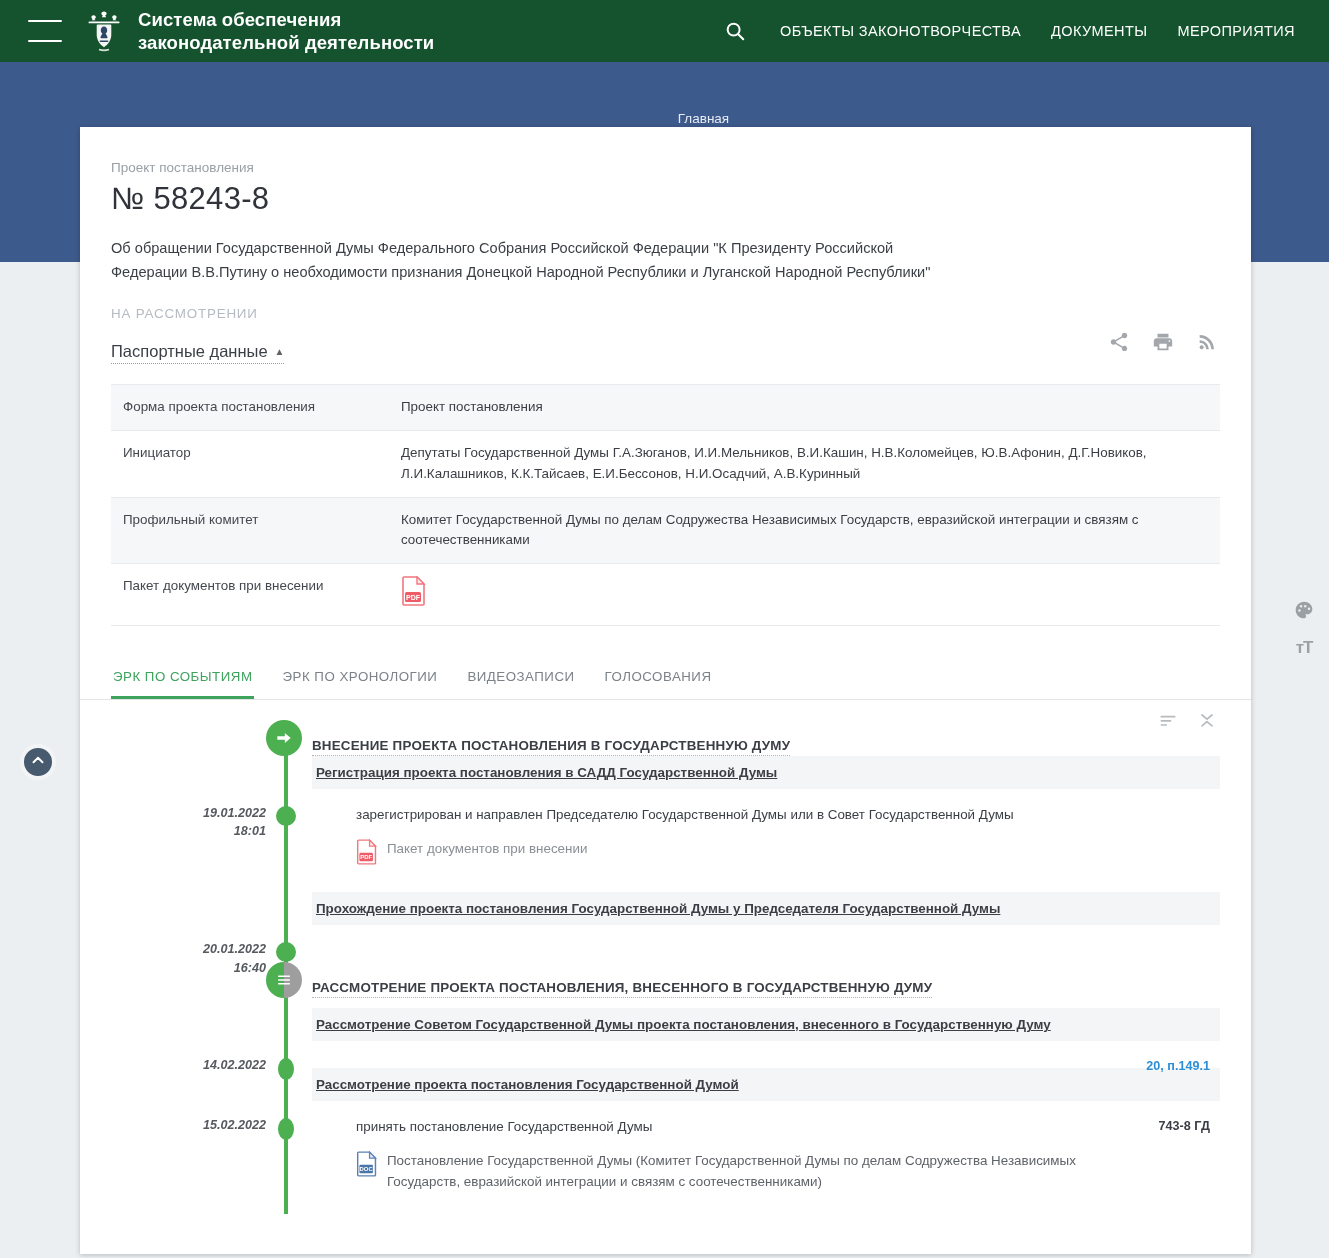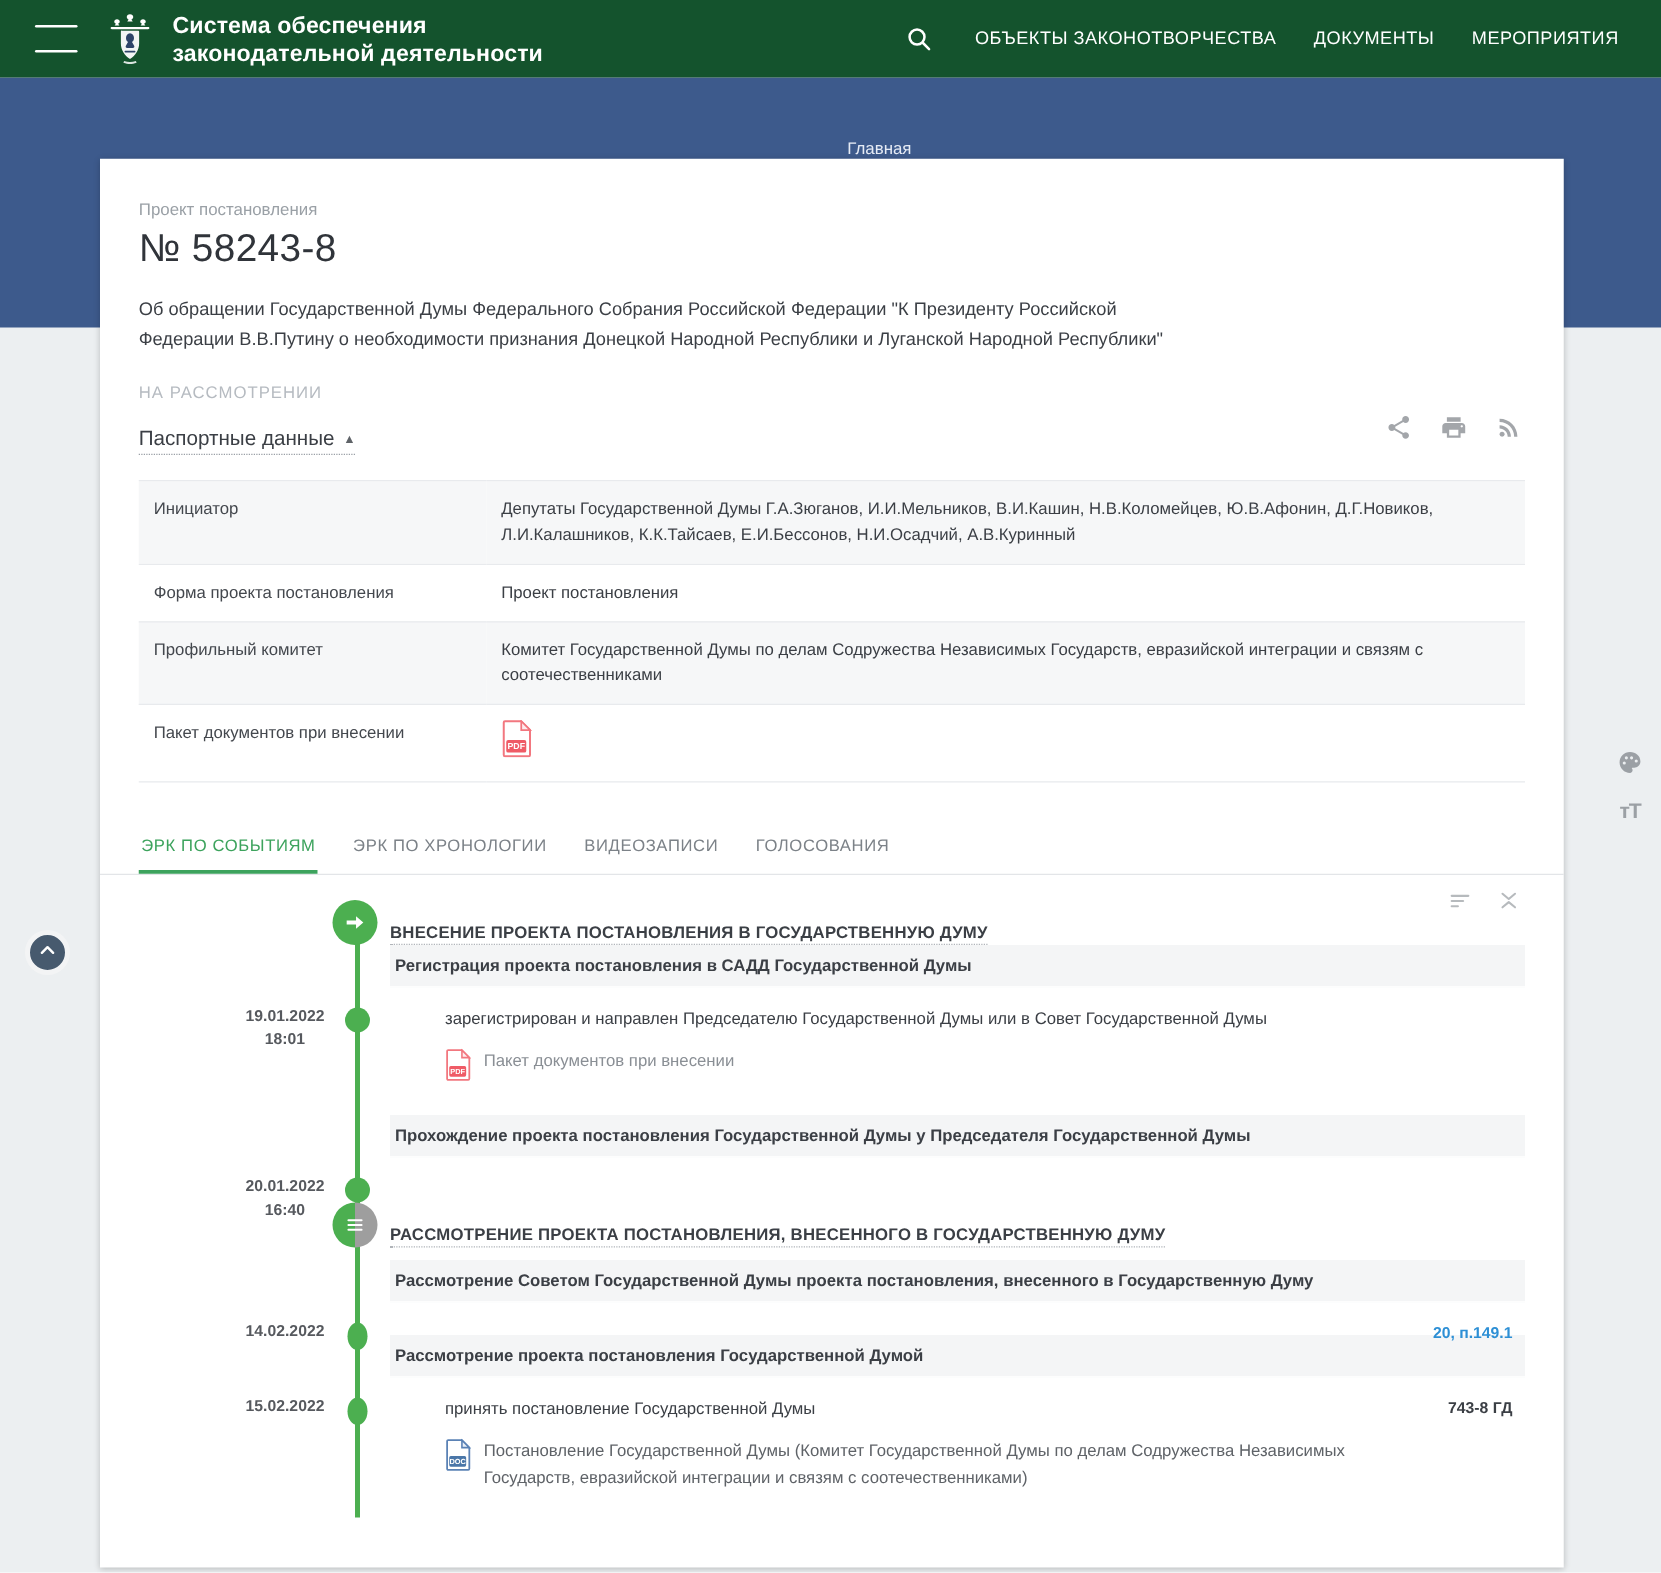--- a/index.html
+++ b/index.html
@@ -237,38 +237,39 @@
 
   .sub-head {
     background: #f4f5f6;
     margin-left: 232px;
     padding: 9px 14px 9px 0;
     font-size: 13.4px;
     font-weight: bold;
     color: #3b3f45;
     border-bottom: 1px solid #fff;
   }
-  .sub-head span { display:block; padding-left: 4px; }
+  .sub-head span { display:block; padding-left: 4px; text-decoration: underline; }
 
   .event {
     position: relative;
     display: flex;
     padding: 14px 0 12px 0;
   }
   .ev-date {
     position: absolute;
     left: 0; top: 14px;
     width: 186px;
-    text-align: center;
+    text-align: right;
     padding-left: 110px;
     font-size: 12.6px;
     font-weight: bold;
     color: #56595e;
     line-height: 1.45;
     white-space: pre-line;
+    font-style: italic;
   }
   .ev-dot {
     position: absolute;
     left: 196px; top: 16px;
     width: 20px; height: 20px;
     border-radius: 50%;
     background: #4caf50;
     z-index: 3;
   }
   .ev-dot.small { width: 16px; height: 22px; border-radius: 50%; left: 198px; }
@@ -408,26 +409,26 @@
       <div class="status">НА РАССМОТРЕНИИ</div>
 
       <div class="passport-toggle">
         <span>Паспортные данные</span>
         <span class="caret-up">▲</span>
       </div>
 
       <table class="passport">
         <tbody>
           <tr>
+            <td class="k">Форма проекта постановления</td>
+            <td class="v">Проект постановления</td>
+          </tr>
+          <tr>
             <td class="k">Инициатор</td>
             <td class="v">Депутаты Государственной Думы Г.А.Зюганов, И.И.Мельников, В.И.Кашин, Н.В.Коломейцев, Ю.В.Афонин, Д.Г.Новиков, Л.И.Калашников, К.К.Тайсаев, Е.И.Бессонов, Н.И.Осадчий, А.В.Куринный</td>
-          </tr>
-          <tr>
-            <td class="k">Форма проекта постановления</td>
-            <td class="v">Проект постановления</td>
           </tr>
           <tr>
             <td class="k">Профильный комитет</td>
             <td class="v">Комитет Государственной Думы по делам Содружества Независимых Государств, евразийской интеграции и связям с соотечественниками</td>
           </tr>
           <tr>
             <td class="k">Пакет документов при внесении</td>
             <td class="v">
               <span class="pdf-ico">
                 <svg width="26" height="30" viewBox="0 0 26 30">

